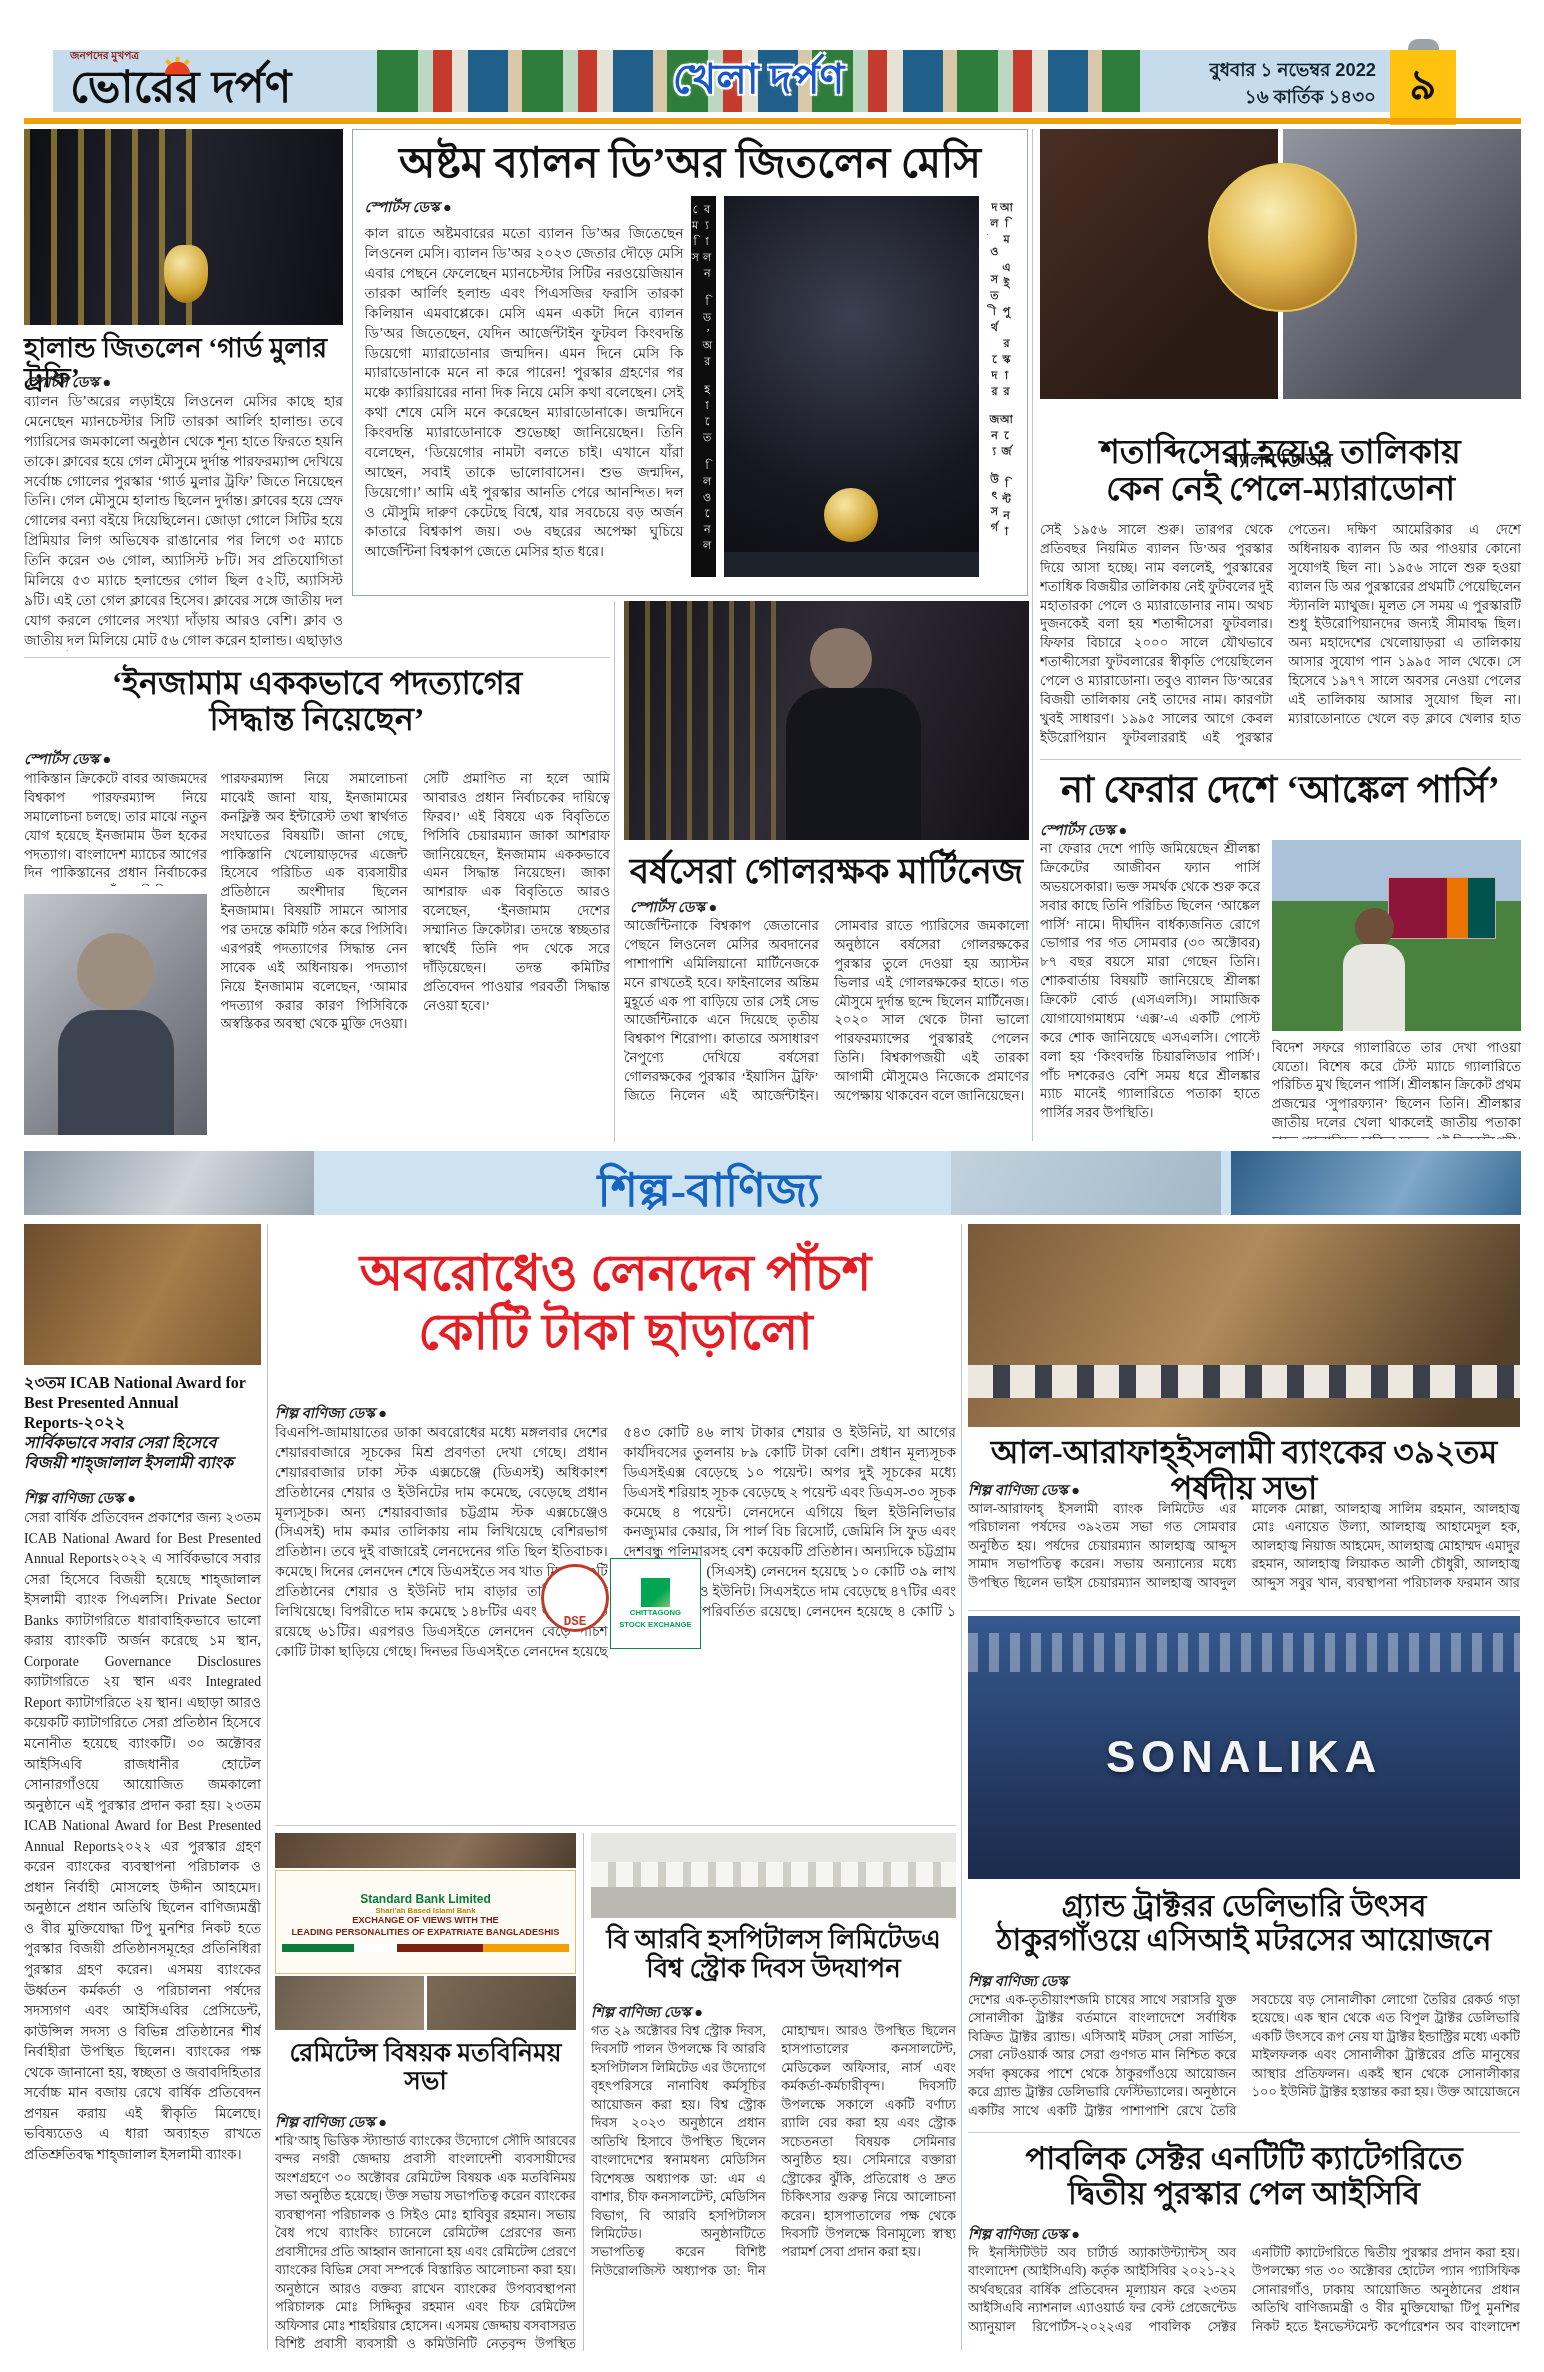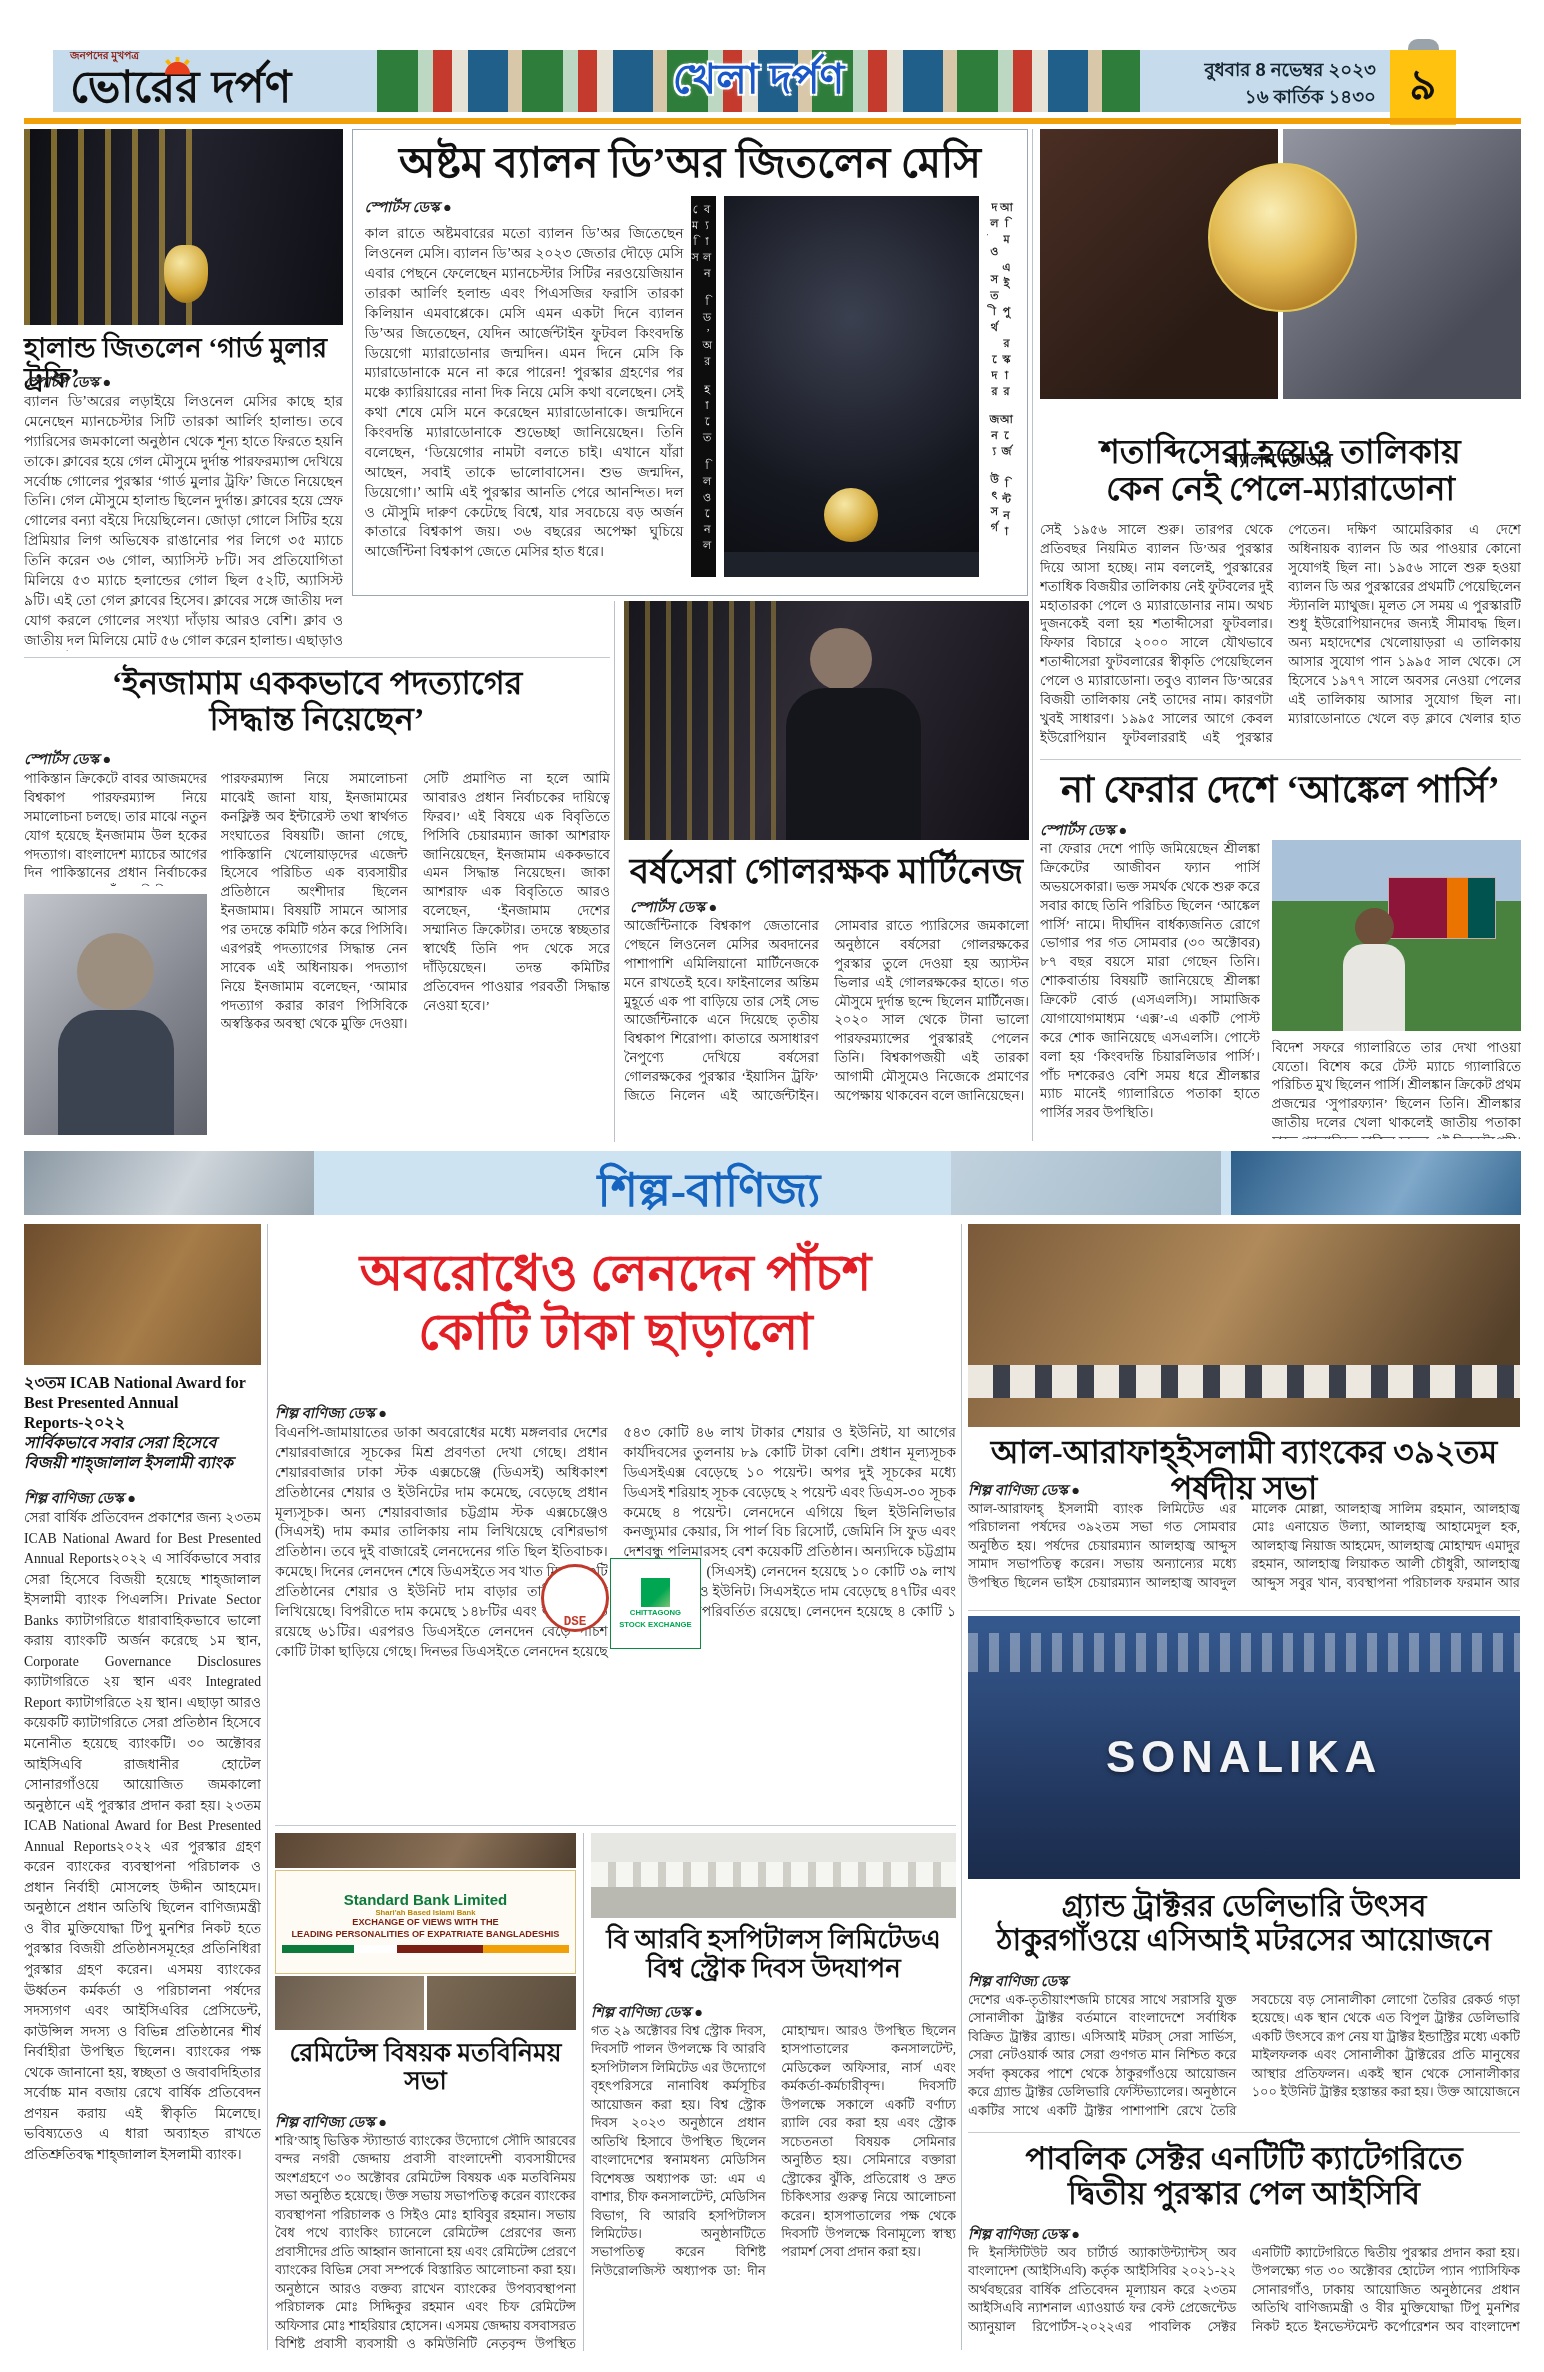--- a/index.html
+++ b/index.html
@@ -32,21 +32,21 @@
   .red-hl{color:#e31e24;}
   .gold-circle{border-radius:50%;border:2.9px solid #e6c75a;
      background:radial-gradient(circle at 42% 32%,#f9edb4 0%,#e3bb54 45%,#b8862c 75%,#7c5a14 100%);}
   .boxed{border:1.9px solid #9aa7b0;}
   .caption{font-weight:bold;text-align:center;color:#111;}
   .cse-box{border:1px solid #0b8a44;background:#fff;display:flex;flex-direction:column;align-items:center;justify-content:center;gap:2.9px;padding:1.9px;}
   .cse-text{font-family:"Liberation Sans","DejaVu Sans",sans-serif;font-weight:bold;font-size:7.7px;color:#00a651;text-align:center;line-height:1.1;}
   .dse-seal{border-radius:50%;border:3.9px solid #c0392b;background:#fff;display:flex;align-items:flex-end;justify-content:center;
      font-family:Liberation Mono, monospace;font-weight:bold;color:#c0392b;font-size:12.6px;}
   .sb-banner{background:#fdfbf4;border:1.9px solid #d8c07a;display:flex;flex-direction:column;align-items:center;justify-content:center;text-align:center;padding:3.9px 5.8px;box-sizing:border-box;}
-  .sb-name{font-family:"Liberation Sans","DejaVu Sans",sans-serif;font-weight:bold;color:#0b7a3a;font-size:15px;}
+  .sb-name{font-family:"Liberation Sans","DejaVu Sans",sans-serif;font-weight:bold;color:#0b7a3a;font-size:12px;}
   .sb-sub{font-family:"Liberation Sans","DejaVu Sans",sans-serif;color:#b8860b;font-size:7.7px;font-weight:bold;}
   .sb-line{font-family:"Liberation Sans","DejaVu Sans",sans-serif;color:#7a1f12;font-weight:bold;font-size:9.2px;line-height:1.3;}
   .sb-bar{height:7.7px;width:100%;margin-top:4.8px;background:linear-gradient(90deg,#0b7a3a 0 25%,#ffffff 25% 40%,#7a1f12 40% 70%,#f2a007 70% 100%);}
   .sona-text{font-family:"Liberation Sans","DejaVu Sans",sans-serif;font-weight:bold;color:rgba(255,255,255,.95);letter-spacing:5.8px;font-size:44px;text-shadow:0 1.9px 5.8px rgba(0,0,0,.5);}
   .ball{position:absolute;border-radius:50%;background:radial-gradient(circle at 38% 30%,#f6e7a5,#d1a433 60%,#8a6312);}
   .flag{position:absolute;background:linear-gradient(90deg,#8d153a 0 55%,#eb7400 55% 75%,#00534e 75% 100%);border:1px solid #caa;}
 </style>
 </head>
 <body>
 
@@ -69,21 +69,21 @@
       </span>
       <span class="logo-main">ভোরের দর্পণ</span>
     </div>
   </div>
 
   <div class="collage abs" style="left:377px;top:50px;width:763px;height:62px;">
     <span class="banner-title">খেলা দর্পণ</span>
   </div>
 
   <div class="dateblock abs" style="left:1149px;top:56px;width:227px;">
-    <div>বুধবার 8 নভেম্বর ২০২৩</div>
+    <div>বুধবার ১ নভেম্বর 2022</div>
     <div>১৬ কার্তিক ১৪৩০</div>
   </div>
 
   <div class="pagetab abs" style="left:1408px;top:39px;width:31px;height:12.6px;"></div>
   <div class="pagenum abs" style="left:1390px;top:50px;width:66px;height:75px;">
     <span>৯</span>
   </div>
 
   <div class="orange-rule abs" style="left:24px;top:118px;width:1497px;height:5.8px;"></div>
 

